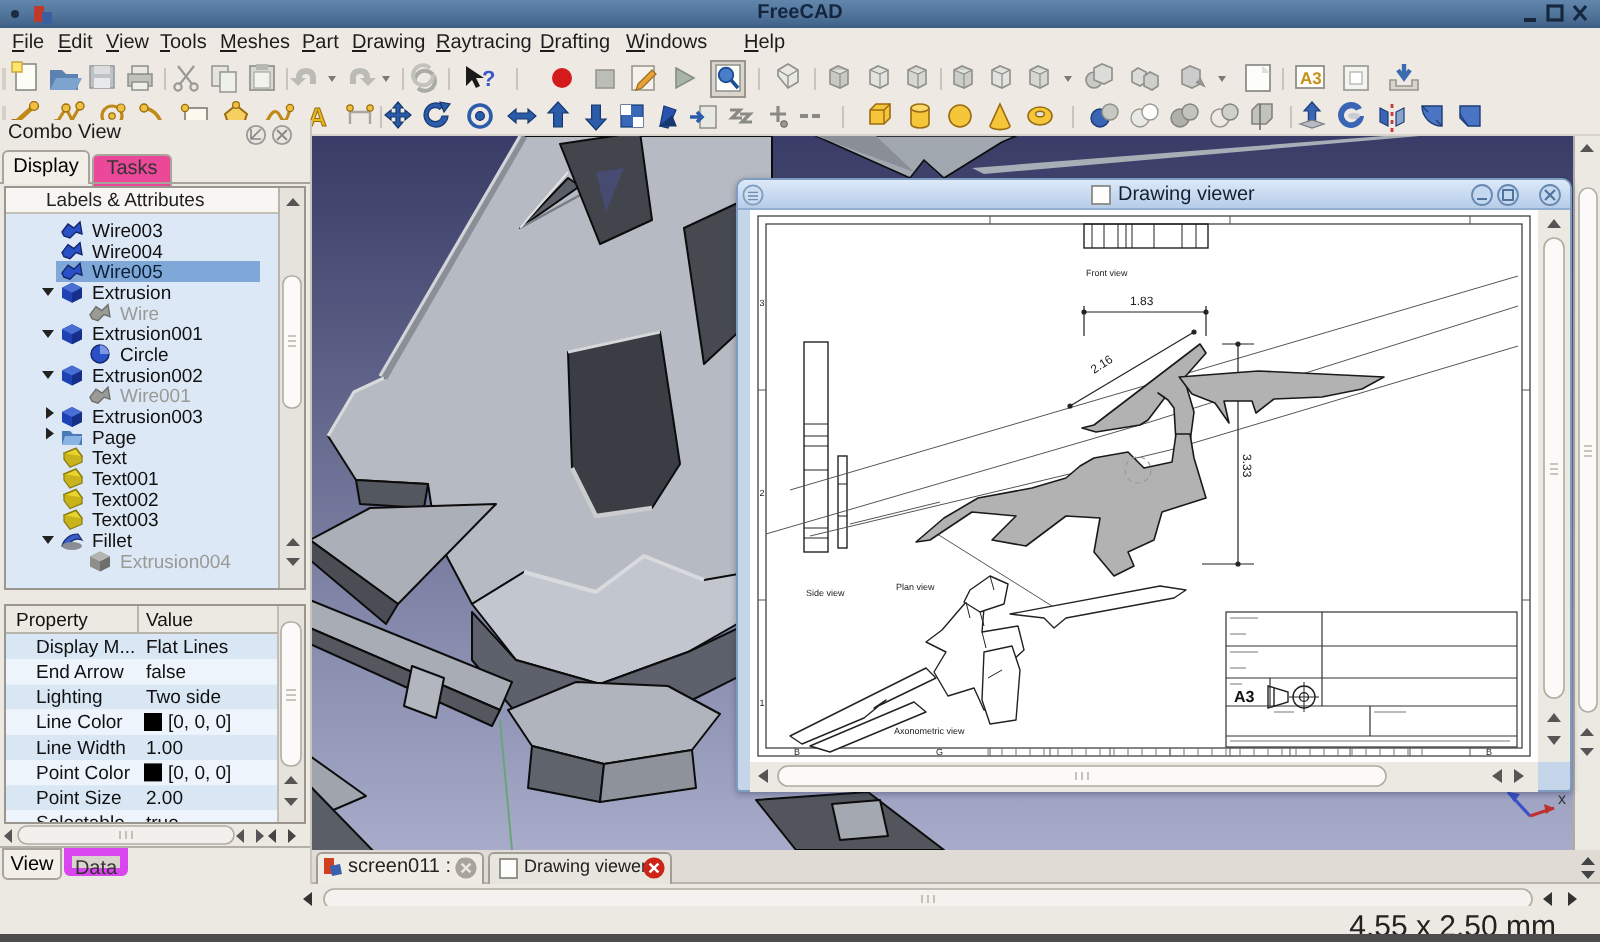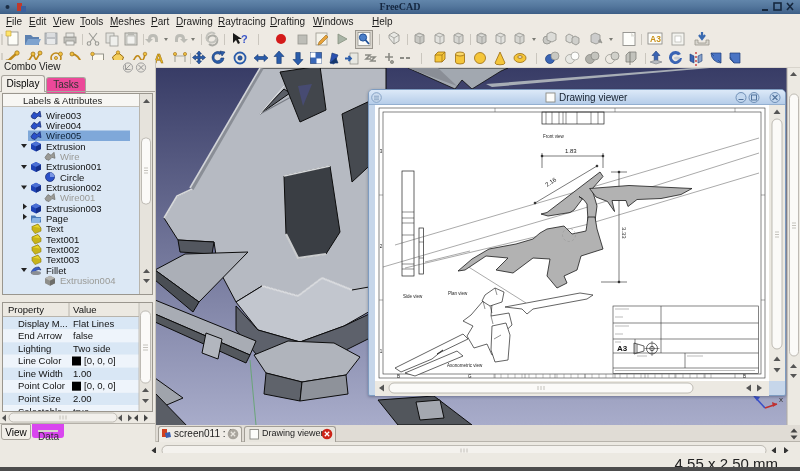--- a/index.html
+++ b/index.html
@@ -2,21 +2,21 @@
 <html><head>
 <meta charset="utf-8">
 <style>
   * { margin:0; padding:0; box-sizing:border-box; }
   html,body { width:800px; height:471px; overflow:hidden; font-family:"Liberation Sans", sans-serif; }
   #app { position:relative; width:800px; height:471px; background:#ece9e2; }
   .abs { position:absolute; }
   
   #titlebar { left:0; top:0; width:800px; height:14px;
     background:linear-gradient(#6286ab,#54779d 45%,#42648c 90%,#3a5c84);
-    color:#14263f; font-size:10px; font-weight:bold;font-family:Liberation Serif, serif; }
+    color:#14263f; font-size:10px; font-weight:bold; }
   #titlebar .ttl { position:absolute; left:0; right:0; top:0; text-align:center; line-height:14px; }
   
   #menubar { left:0; top:14px; width:800px; height:16px; background:#eeeae3; font-size:10px; color:#1c1c1c;padding-left:44px; }
   #menubar span { position:absolute; top:2px; }
   #menubar u { text-decoration:underline; }
   
   #tb1 { left:0; top:30px; width:800px; height:19px; background:#eeeae3; }
   #tb2 { left:0; top:49px; width:800px; height:19px; background:#eeeae3; border-bottom:1px solid #d8d4cc; }
   
   #dock { left:0; top:60px; width:156px; height:384px; background:#ece9e2; border-right:1px solid #c8c4bb; }
@@ -542,21 +542,21 @@
       <path d="M4,2.5 l0,7 -4,-3.5z" fill="#555"></path>
       <rect x="7" y="1" width="108" height="9" rx="4.5" fill="#f2f0ec" stroke="#b0aca4" stroke-width="0.8"></rect>
       <path d="M57,3.5 h-0 m1,0 v4 m3,-4 v4 m3,-4 v4" stroke="#b8b4ac" stroke-width="0.8"></path>
       <path d="M120,2.5 l0,7 -4,-3.5z" fill="#555"></path>
       <path d="M126,2.5 l0,7 4,-3.5z" fill="#555"></path>
       <path d="M136,2.5 l0,7 -4,-3.5z" fill="#444"></path>
       <path d="M142,2.5 l0,7 4,-3.5z" fill="#444"></path>
     </svg>
 
     <div class="abs" style="left:1px;top:364px;width:30px;height:16px;background:#f2efe9;border:1px solid #a8a49c;border-top:1px solid #a8a49c;border-radius:0 0 3px 3px;font-size:10px;text-align:center;line-height:15px;z-index:2">View</div>
-    <div class="abs" style="left:32px;top:364px;width:32px;height:14px;background:#d9d5cd;border:6px solid #d946ef;border-radius:0 0 3px 3px;font-size:10px;text-align:center;line-height:13px;color:#333">Data</div>
+    <div class="abs" style="left:32px;top:364px;width:32px;height:14px;background:#d9d5cd;border:4px solid #d946ef;border-radius:0 0 3px 3px;font-size:10px;text-align:center;line-height:13px;color:#333">Data</div>
     <div class="abs" style="left:0;top:363px;width:155px;height:1px;background:#b4b0a8"></div>
   </div>
   <div id="mdi" class="abs">
     <svg width="644" height="357" viewBox="0 0 644 357">
       <defs>
         <linearGradient id="bg3d" x1="0" y1="0" x2="0" y2="1">
           <stop offset="0" stop-color="#383c66"></stop>
           <stop offset="1" stop-color="#a8acca"></stop>
         </linearGradient>
       </defs>

